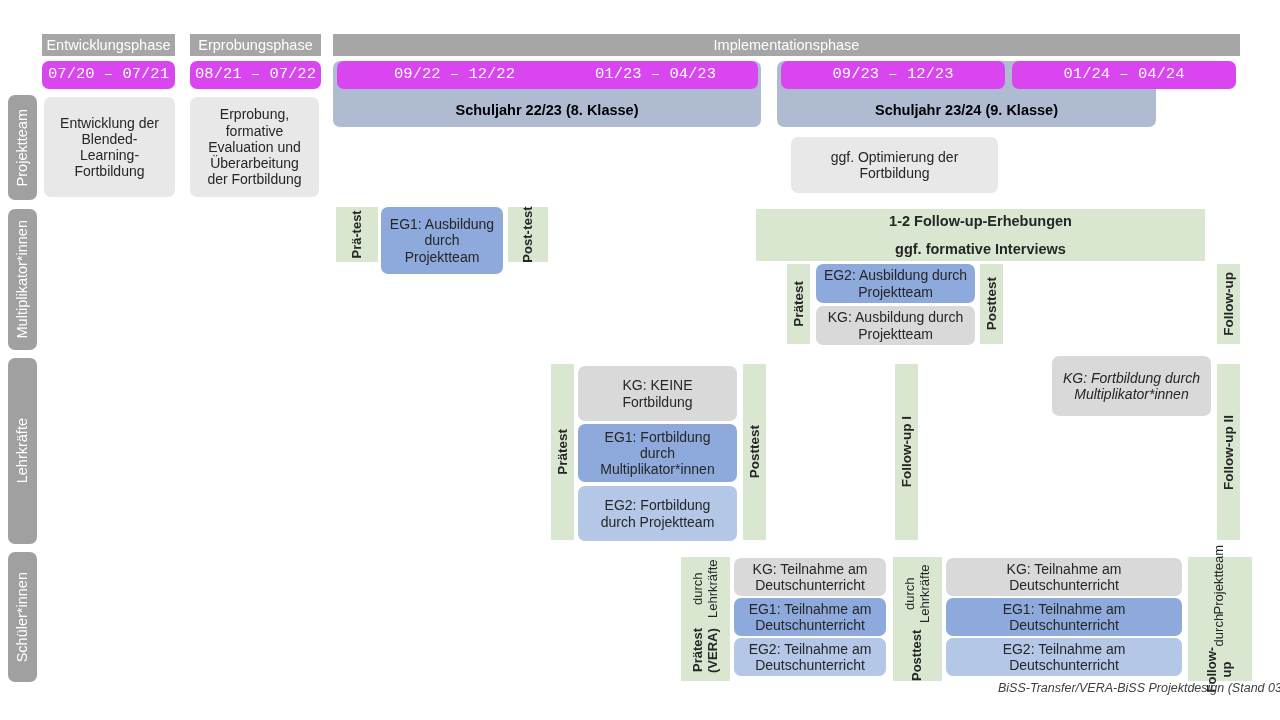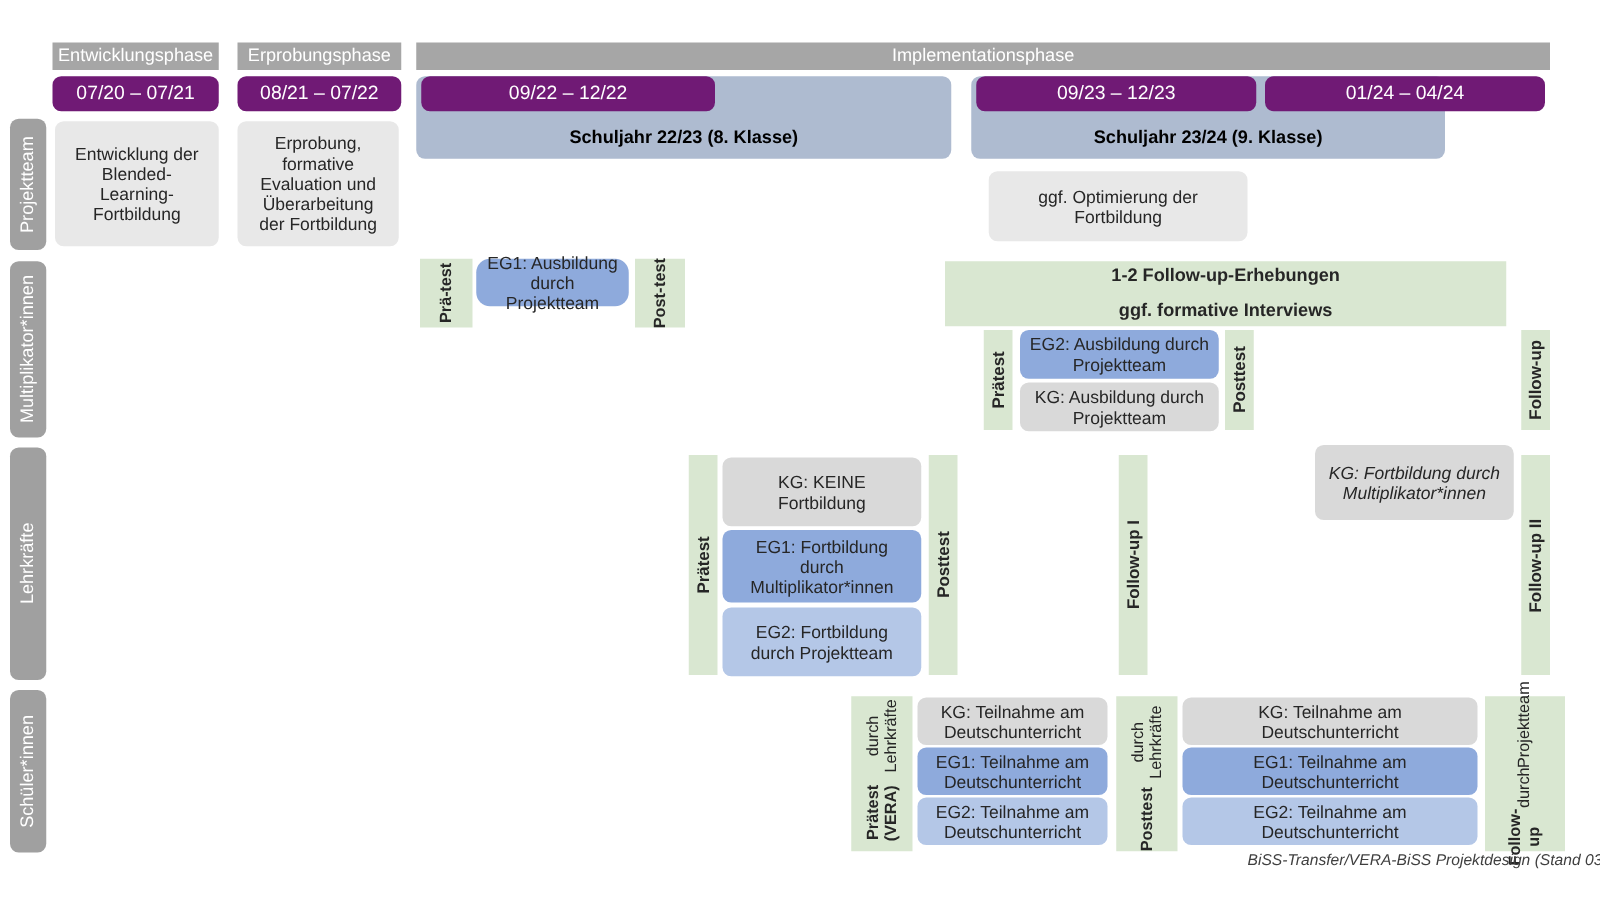--- a/index.html
+++ b/index.html
@@ -21,21 +21,21 @@
     justify-content:center;
     text-align:center;
     line-height:1.16;
     white-space:pre-line;
   }
   .rounded{border-radius:7px;}
   .sq{border-radius:0;}
 
   
   .c-phasehdr{background:#a6a6a6;color:#ffffff;font-size:14.5px;}
-  .c-period{background:#701a75;color:#ffffff;font-size:15.5px;}
+  .c-period{background:#d946ef;color:#ffffff;font-size:15.5px;font-family:Liberation Mono, monospace;}
   .c-year{background:#aebbd0;color:#000000;font-weight:bold;font-size:14.5px;}
   .c-gray{background:#e8e8e8;color:#262626;font-size:14px;}
   .c-gray2{background:#d9d9d9;color:#262626;font-size:14px;}
   .c-blue-dark{background:#8eaadc;color:#262626;font-size:14px;}
   .c-blue-light{background:#b4c7e7;color:#262626;font-size:14px;}
   .c-green{background:#d9e7d1;color:#262626;}
   .c-sidebar{background:#a0a0a0;color:#ffffff;font-size:14.5px;}
 
   .vstack{
     position:absolute;
@@ -77,20 +77,21 @@
   <div class="box sq c-phasehdr" style="left:333px;top:34px;width:907px;height:22px;">Implementationsphase</div>
 
   <div class="box rounded c-period" style="left:42px;top:61px;width:133px;height:28px;">07/20 – 07/21</div>
 
   <div class="box rounded c-period" style="left:190px;top:61px;width:131px;height:28px;">08/21 – 07/22</div>
 
   <div class="box rounded c-year" style="left:333px;top:61px;width:428px;height:66px;align-items:flex-end;padding-bottom:8px;">
     <span>Schuljahr 22/23 (8. Klasse)</span>
   </div>
   <div class="box rounded c-period" style="left:337px;top:61px;width:235px;height:28px;">09/22 – 12/22</div>
+  <div class="box rounded c-period" style="left:553px;top:61px;width:205px;height:28px;">01/23 – 04/23</div>
 
   <div class="box rounded c-year" style="left:777px;top:61px;width:379px;height:66px;align-items:flex-end;padding-bottom:8px;">
     <span>Schuljahr 23/24 (9. Klasse)</span>
   </div>
   <div class="box rounded c-period" style="left:781px;top:61px;width:224px;height:28px;">09/23 – 12/23</div>
   <div class="box rounded c-period" style="left:1012px;top:61px;width:224px;height:28px;">01/24 – 04/24</div>
 
   <div class="vstack rounded c-sidebar" style="left:8px;top:95px;width:29px;height:105px;">
     <div class="col" style="font-size:14.5px;">
         <span>Projektteam</span>
@@ -129,21 +130,21 @@
   <div class="box rounded c-gray" style="left:791px;top:137px;width:207px;height:56px;">ggf. Optimierung der
 Fortbildung</div>
 
   <div class="vstack sq c-green" style="left:336px;top:207px;width:42px;height:55px;">
     <div class="col b" style="font-size:13px;">
       <span>Prä-</span>
       <span>test</span>
     </div>
   </div>
 
-  <div class="box rounded c-blue-dark" style="left:381px;top:207px;width:122px;height:38px;border-radius:11px;">EG1: Ausbildung
+  <div class="box rounded c-blue-dark" style="left:381px;top:207px;width:122px;height:67px;">EG1: Ausbildung
 durch
 Projektteam</div>
 
   <div class="vstack sq c-green" style="left:508px;top:207px;width:40px;height:55px;">
     <div class="col b" style="font-size:13px;">
       <span>Post-</span>
       <span>test</span>
     </div>
   </div>
 

